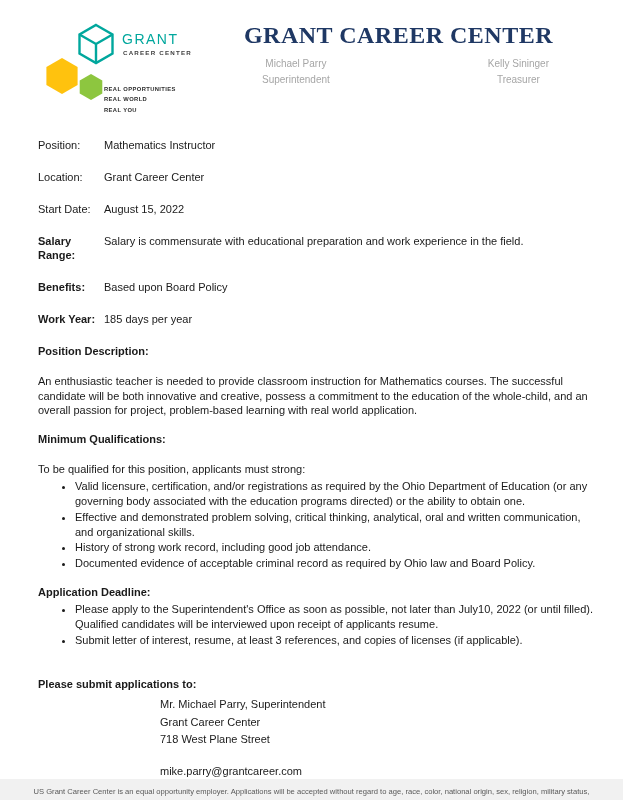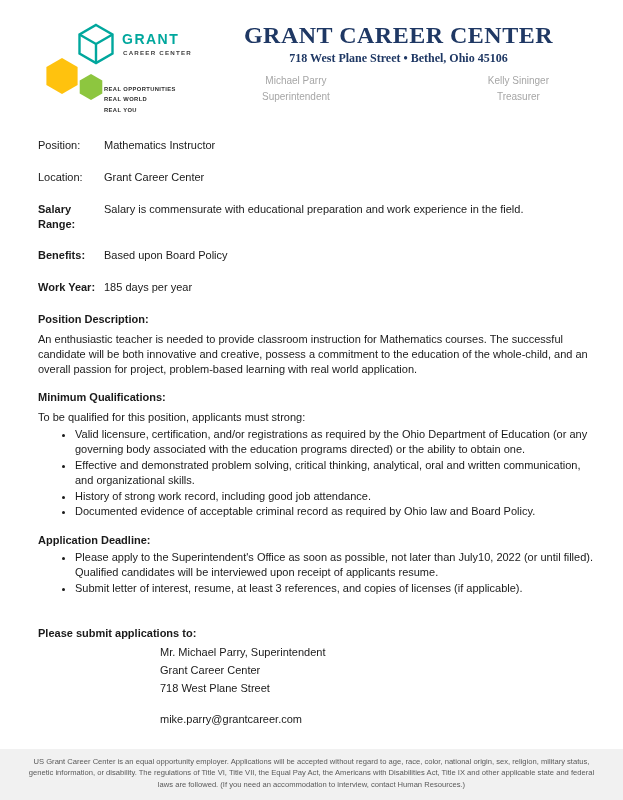--- a/index.html
+++ b/index.html
@@ -3,39 +3,39 @@
 <meta charset="utf-8">
 <style>
   * { box-sizing: border-box; }
   body { margin:0; background:#ffffff; font-family:"Liberation Sans", sans-serif; color:#1a1a1a; }
   .page { width:623px; height:800px; background:#fff; display:flex; flex-direction:column; overflow:hidden; }
 
   
   .header { display:flex; padding:14px 26px 0 32px; }
   .logo { position:relative; width:168px; height:102px; flex-shrink:0; }
   .logo svg { position:absolute; left:0; top:0; }
-  .logo-grant { position:absolute; left:90px; top:17px; color:#00a79d; font-weight:bold; font-size:14px; letter-spacing:1.5px; }
+  .logo-grant { position:absolute; left:90px; top:17px; color:#00a79d; font-weight:normal; font-size:14px; letter-spacing:1.5px; }
   .logo-cc { position:absolute; left:91px; top:35px; color:#3f3f3f; font-weight:bold; font-size:6.2px; letter-spacing:1.2px; }
   .logo-tags { position:absolute; left:72px; top:70px; font-size:5.8px; font-weight:bold; color:#2b2b2b; line-height:1.8; letter-spacing:0.4px; }
   .header-center { flex:1; text-align:center; padding-top:8px; }
   .title { font-family:"Liberation Serif", serif; font-weight:bold; font-size:24px; color:#1f3864; letter-spacing:0.5px; }
   .addr, .phone { font-family:"Liberation Serif", serif; font-weight:bold; font-size:12px; color:#1f3864; margin-top:2px; }
   .contacts { display:flex; justify-content:space-between; padding:7px 48px 0 62px; }
   .contact { text-align:center; font-size:10px; color:#a6a6a6; line-height:1.55; }
 
   
   .content { padding:22px 30px 0 38px; font-size:11px; line-height:1.35; }
   .detail-row { display:flex; margin-bottom:17px; }
   .detail-label { width:66px; flex-shrink:0; }
   .bold-label .detail-label { font-weight:bold; }
   .detail-value { flex:1; }
 
   .section { margin-top:14px; }
   .sec-heading { font-weight:bold; }
-  .sec-body { margin-top:5px; }
+  .sec-body { margin-top:15px; }
   ul.bullets { margin:2px 0 0 0; padding-left:37px; }
   ul.bullets li { margin-bottom:1px; }
 
   .submit { margin-top:30px; }
   .submit-lines { margin:4px 0 0 122px; line-height:1.6; }
   .submit-email { margin:15px 0 0 122px; }
 
   .footer { margin-top:auto; background:#f1f1f1; color:#595959; font-size:7.6px; line-height:1.55; text-align:center; padding:7px 28px 9px; }
 </style>
 </head>
@@ -59,21 +59,20 @@
       <div class="logo-grant">GRANT</div>
       <div class="logo-cc">CAREER CENTER</div>
       <div class="logo-tags">
         <div>REAL OPPORTUNITIES</div>
         <div>REAL WORLD</div>
         <div>REAL YOU</div>
       </div>
     </div>
     <div class="header-center">
       <div class="title">GRANT CAREER CENTER</div>
-      <div class="addr">718 West Plane Street • Bethel, Ohio 45106</div>
       <div class="contacts">
         <div class="contact">
           <div>Michael Parry</div>
           <div>Superintendent</div>
         </div>
         <div class="contact">
           <div>Kelly Sininger</div>
           <div>Treasurer</div>
         </div>
       </div>
@@ -82,20 +81,24 @@
 
   <div class="content">
 
     <div class="detail-row">
       <div class="detail-label">Position:</div>
       <div class="detail-value">Mathematics Instructor</div>
     </div>
     <div class="detail-row">
       <div class="detail-label">Location:</div>
       <div class="detail-value">Grant Career Center</div>
+    </div>
+    <div class="detail-row">
+      <div class="detail-label">Start Date:</div>
+      <div class="detail-value">August 15, 2022</div>
     </div>
     <div class="detail-row bold-label">
       <div class="detail-label">Salary Range:</div>
       <div class="detail-value">Salary is commensurate with educational preparation and work experience in the field.</div>
     </div>
     <div class="detail-row bold-label">
       <div class="detail-label">Benefits:</div>
       <div class="detail-value">Based upon Board Policy</div>
     </div>
     <div class="detail-row bold-label">

